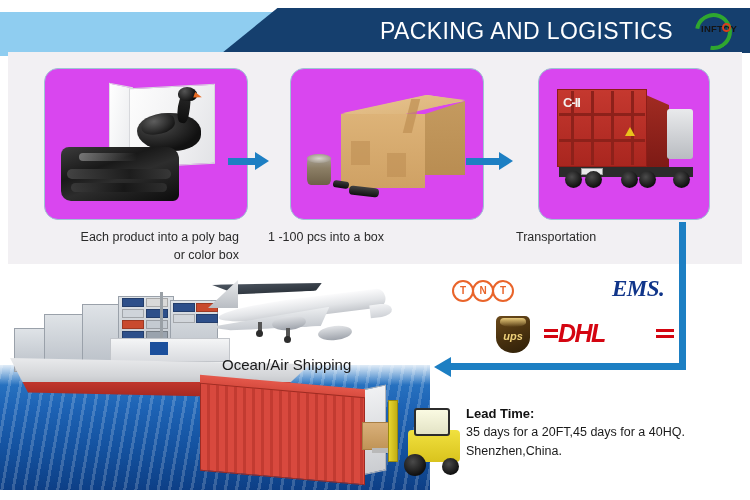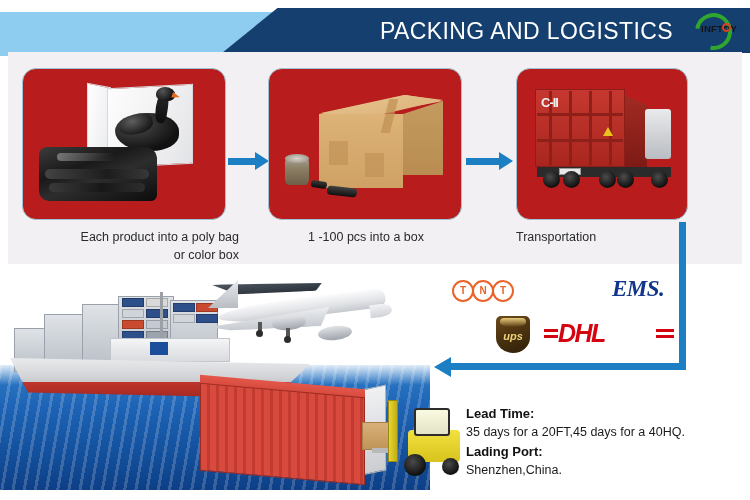--- a/index.html
+++ b/index.html
@@ -58,35 +58,36 @@
 
   
   #content-bg {
     position: absolute; left: 8px; top: 52px; width: 734px; height: 212px;
     background: #f2f0f3;
   }
 
   
   .card {
     position: absolute;
-    background: #b91c1c;
+    background: #d946ef;
     border: 1px solid #9dc4d4;
     border-radius: 14px;
     overflow: hidden;
+    margin-left: 22px;
   }
   #card-1 { left: 22px;  top: 68px; width: 204px; height: 152px; }
   #card-2 { left: 268px; top: 68px; width: 194px; height: 152px; }
   #card-3 { left: 516px; top: 68px; width: 172px; height: 152px; }
 
   .caption {
     position: absolute;
     font-size: 12.5px; color: #2a2a2a; line-height: 18px;
   }
   #caption-1 { left: 24px;  top: 228px; width: 215px; text-align: right; }
-  #caption-2 { left: 268px; top: 228px; width: 196px; text-align: center; }
+  #caption-2 { left: 268px; top: 228px; width: 196px; text-align: left; }
   #caption-3 { left: 516px; top: 228px; width: 172px; text-align: left; }
 
   
   .arrow-h {
     position: absolute; height: 18px;
   }
   .arrow-h .shaft {
     position: absolute; left: 0; top: 6px; height: 7px; background: #1d7fc3;
   }
   .arrow-h .head {
@@ -619,20 +620,21 @@
   <div id="plane-fuse"></div>
   <div id="plane-nose"></div>
   <div id="plane-wing-near"></div>
   <div class="plane-engine" id="plane-eng-1"></div>
   <div class="plane-engine" id="plane-eng-2"></div>
   <div class="plane-gear" style="left:286px; top:58px;"></div>
   <div class="plane-wheel" style="left:284px; top:66px;"></div>
   <div class="plane-gear" style="left:258px; top:52px;"></div>
   <div class="plane-wheel" style="left:256px; top:60px;"></div>
 
+  <div id="scene-label">Ocean/Air Shipping</div>
 
   <div id="gcontainer-door"></div>
   <div id="gcontainer-inner"></div>
   <div id="gcontainer-top"></div>
   <div id="gcontainer"></div>
 
   <div id="fk-load"></div>
   <div id="fk-fork"></div>
   <div id="fk-mast"></div>
   <div id="fk-body"></div>
@@ -662,15 +664,14 @@
     <div class="dhl-dash" id="dhl-d2"></div>
     <div id="dhl-text">DHL</div>
     <div class="dhl-dash" id="dhl-d3"></div>
     <div class="dhl-dash" id="dhl-d4"></div>
   </div>
 </div>
 
 <div id="info">
   <div class="info-h">Lead Time:</div>
   <div class="info-b">35 days for a 20FT,45 days for a 40HQ.</div>
-  <div class="info-h">Lading Port:</div>
   <div class="info-b">Shenzhen,China.</div>
 </div>
 
 </body></html>

